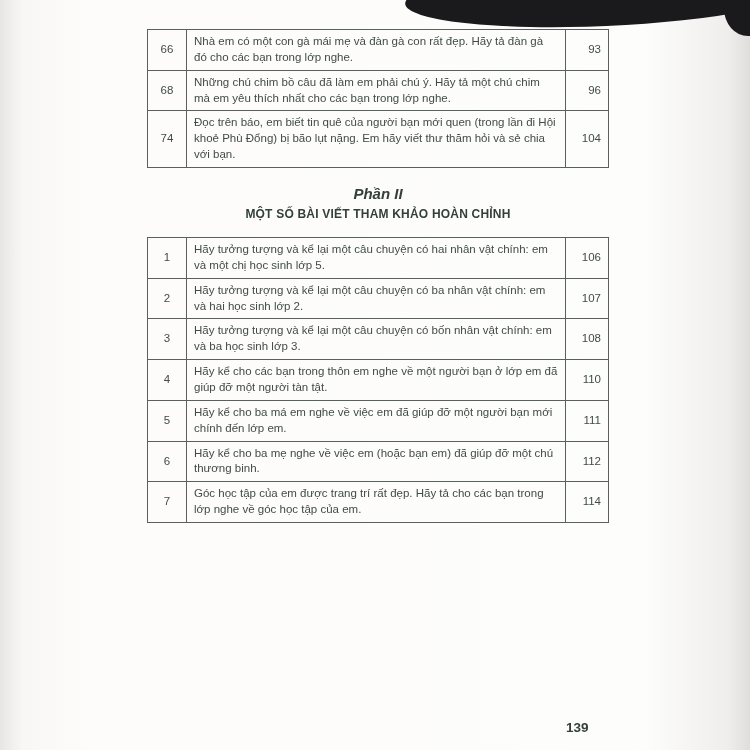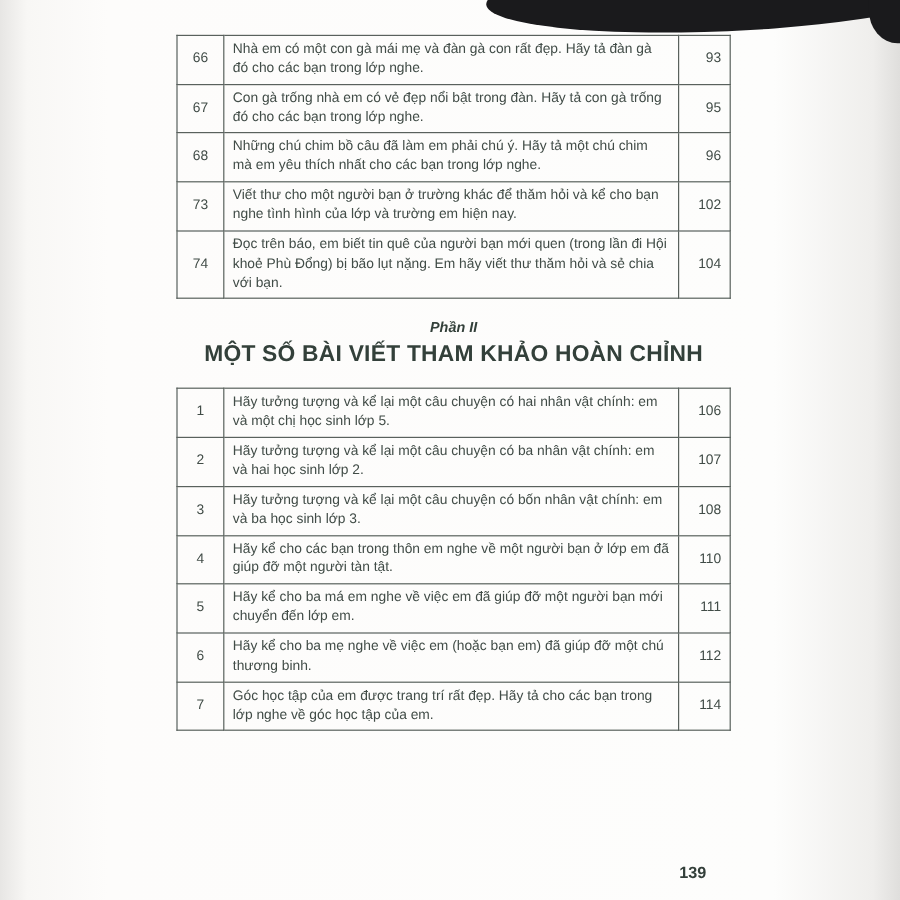--- a/index.html
+++ b/index.html
@@ -60,26 +60,26 @@
   td.pg  { width: 43px; text-align: right; }
   td.txt { text-align: left; margin-top: 48px; }
   .heading {
     text-align: center;
     margin: 17px 0 16px 0;
     color: #33403a;
   }
   .part-label {
     font-style: italic;
     font-weight: bold;
-    font-size: 12px;
+    font-size: 15px;
     margin-bottom: 5px;
   }
   .part-title {
     font-weight: bold;
-    font-size: 19px;
+    font-size: 12px;
     letter-spacing: 0.2px;
   }
   .pageno {
     position: absolute;
     left: 566px;
     top: 720px;
     font-weight: bold;
     font-size: 13.5px;
     color: #333f3a;
   }
@@ -94,33 +94,23 @@
   <div class="content">
 
     <table>
       <tbody>
         <tr>
           <td class="num">66</td>
           <td class="txt">Nhà em có một con gà mái mẹ và đàn gà con rất đẹp. Hãy tả đàn gà đó cho các bạn trong lớp nghe.</td>
           <td class="pg">93</td>
         </tr>
         <tr>
-          <td class="num">67</td>
-          <td class="txt">Con gà trống nhà em có vẻ đẹp nổi bật trong đàn. Hãy tả con gà trống đó cho các bạn trong lớp nghe.</td>
-          <td class="pg">95</td>
-        </tr>
-        <tr>
           <td class="num">68</td>
           <td class="txt">Những chú chim bồ câu đã làm em phải chú ý. Hãy tả một chú chim mà em yêu thích nhất cho các bạn trong lớp nghe.</td>
           <td class="pg">96</td>
-        </tr>
-        <tr>
-          <td class="num">73</td>
-          <td class="txt">Viết thư cho một người bạn ở trường khác để thăm hỏi và kể cho bạn nghe tình hình của lớp và trường em hiện nay.</td>
-          <td class="pg">102</td>
         </tr>
         <tr>
           <td class="num">74</td>
           <td class="txt">Đọc trên báo, em biết tin quê của người bạn mới quen (trong lần đi Hội khoẻ Phù Đổng) bị bão lụt nặng. Em hãy viết thư thăm hỏi và sẻ chia với bạn.</td>
           <td class="pg">104</td>
         </tr>
       </tbody>
     </table>
 
     <div class="heading">
@@ -145,21 +135,21 @@
           <td class="txt">Hãy tưởng tượng và kể lại một câu chuyện có bốn nhân vật chính: em và ba học sinh lớp 3.</td>
           <td class="pg">108</td>
         </tr>
         <tr>
           <td class="num">4</td>
           <td class="txt">Hãy kể cho các bạn trong thôn em nghe về một người bạn ở lớp em đã giúp đỡ một người tàn tật.</td>
           <td class="pg">110</td>
         </tr>
         <tr>
           <td class="num">5</td>
-          <td class="txt">Hãy kể cho ba má em nghe về việc em đã giúp đỡ một người bạn mới chuyển đến lớp em.</td>
+          <td class="txt">Hãy kể cho ba má em nghe về việc em đã giúp đỡ một người bạn mới chính đến lớp em.</td>
           <td class="pg">111</td>
         </tr>
         <tr>
           <td class="num">6</td>
           <td class="txt">Hãy kể cho ba mẹ nghe về việc em (hoặc bạn em) đã giúp đỡ một chú thương binh.</td>
           <td class="pg">112</td>
         </tr>
         <tr>
           <td class="num">7</td>
           <td class="txt">Góc học tập của em được trang trí rất đẹp. Hãy tả cho các bạn trong lớp nghe về góc học tập của em.</td>

